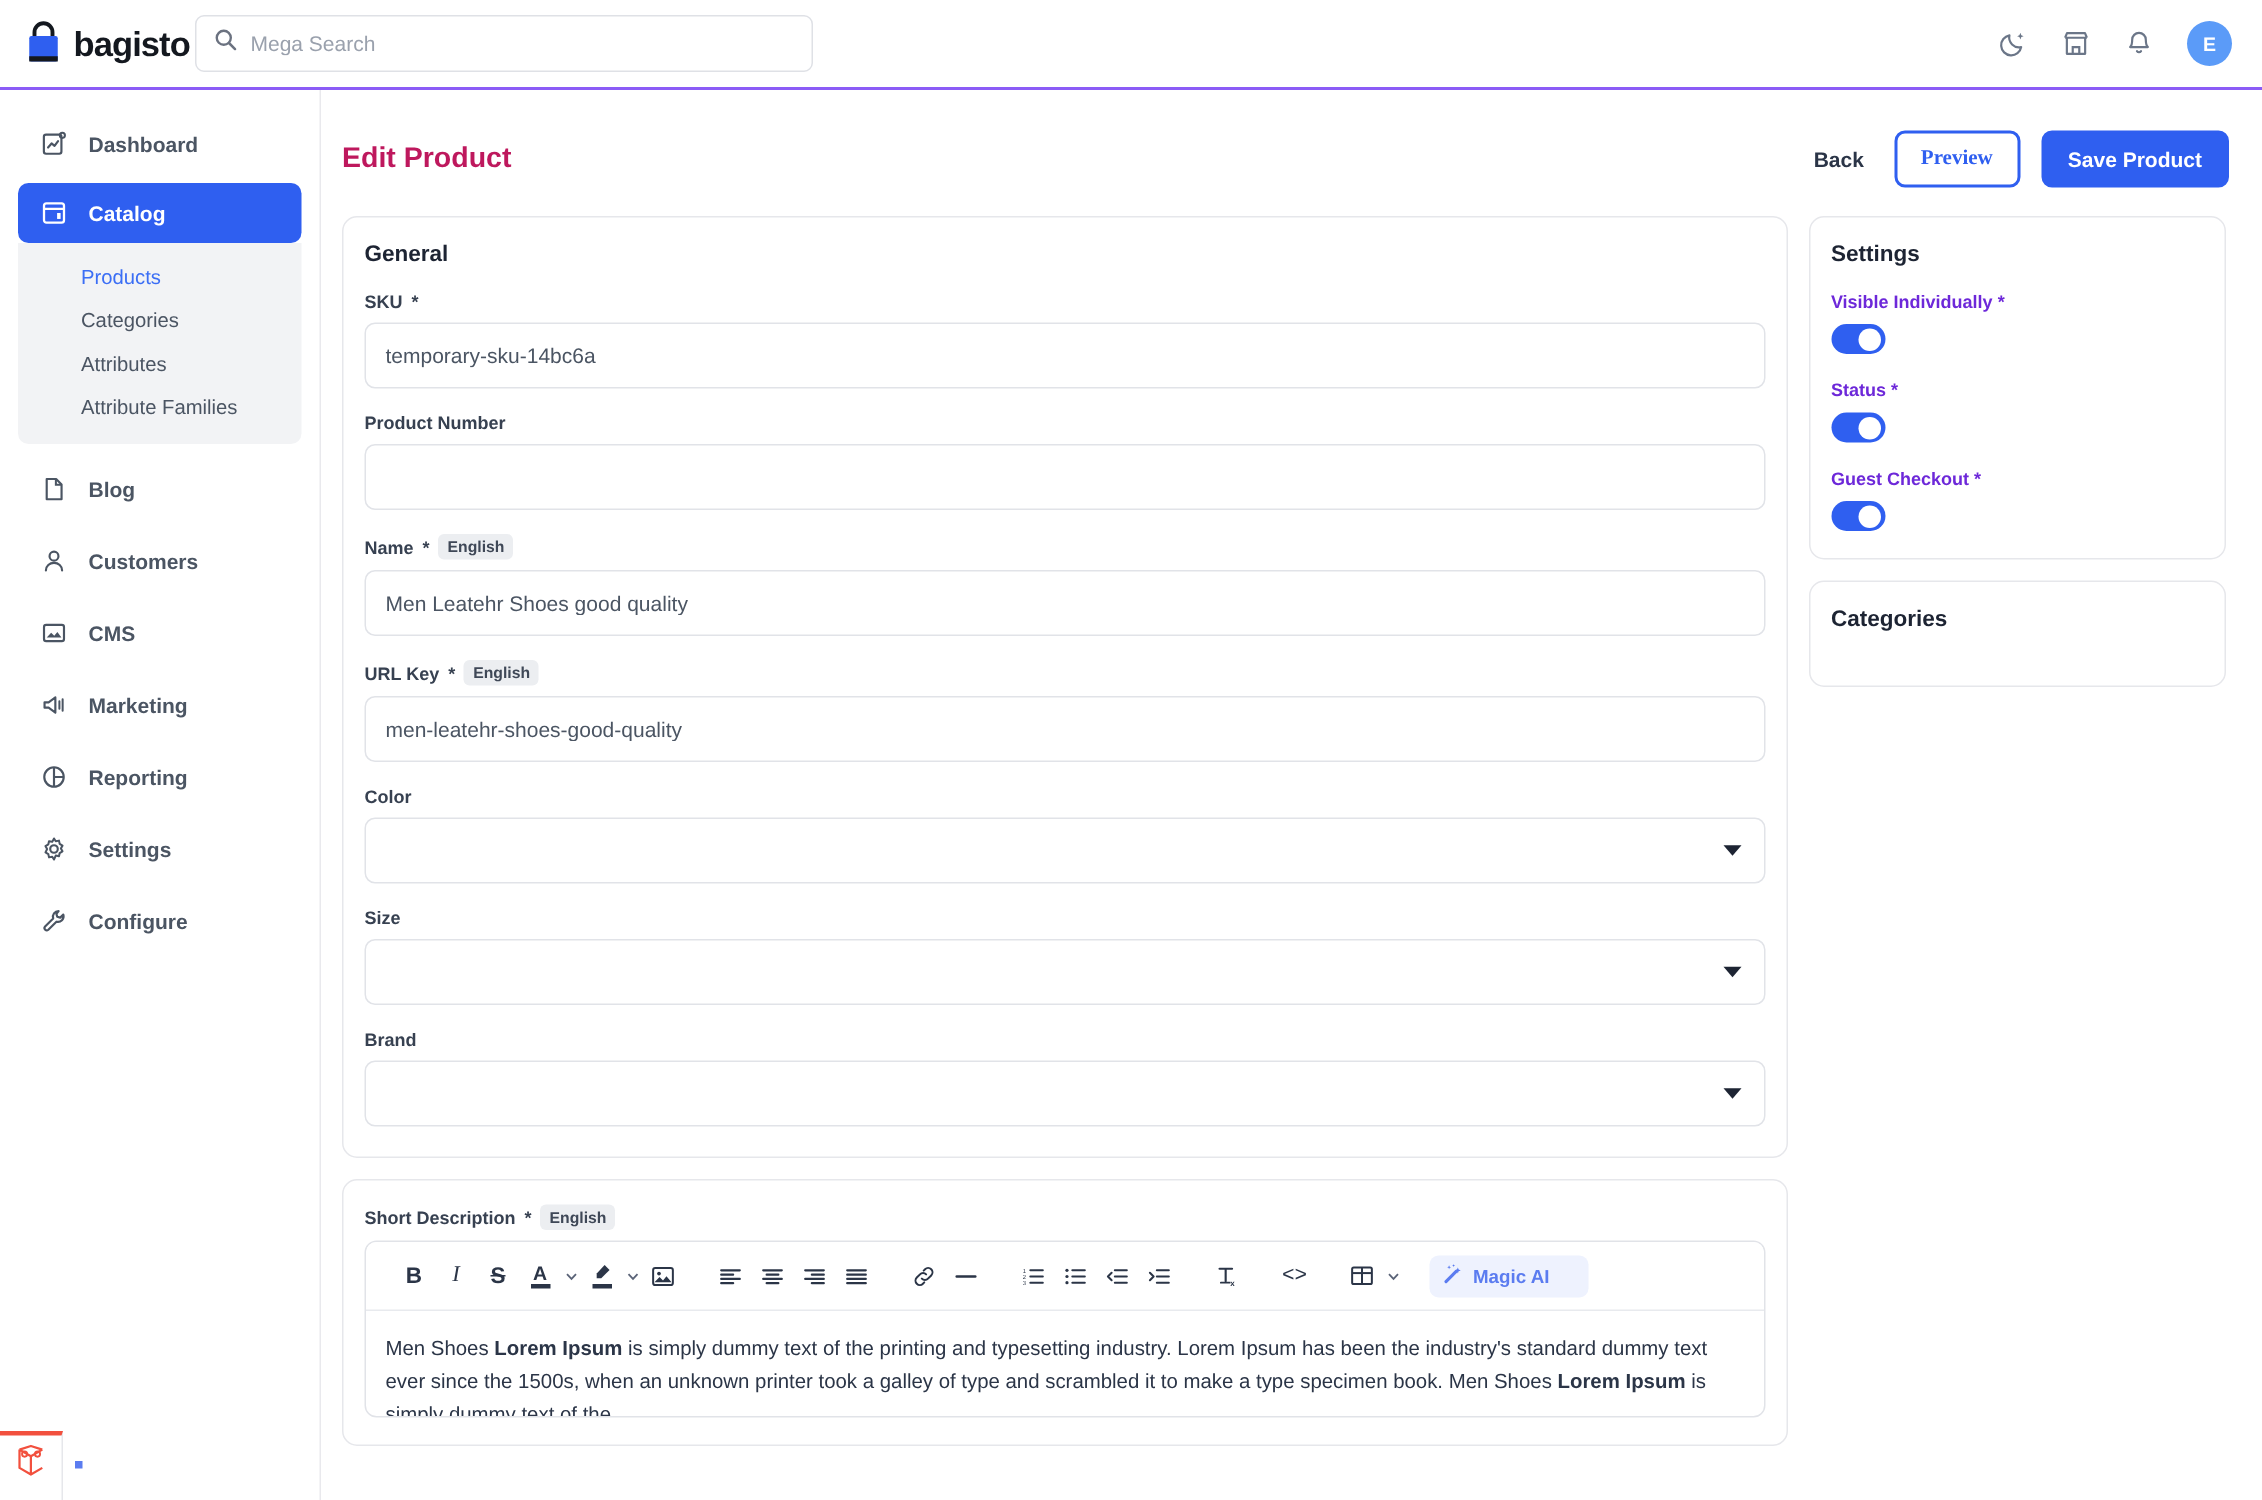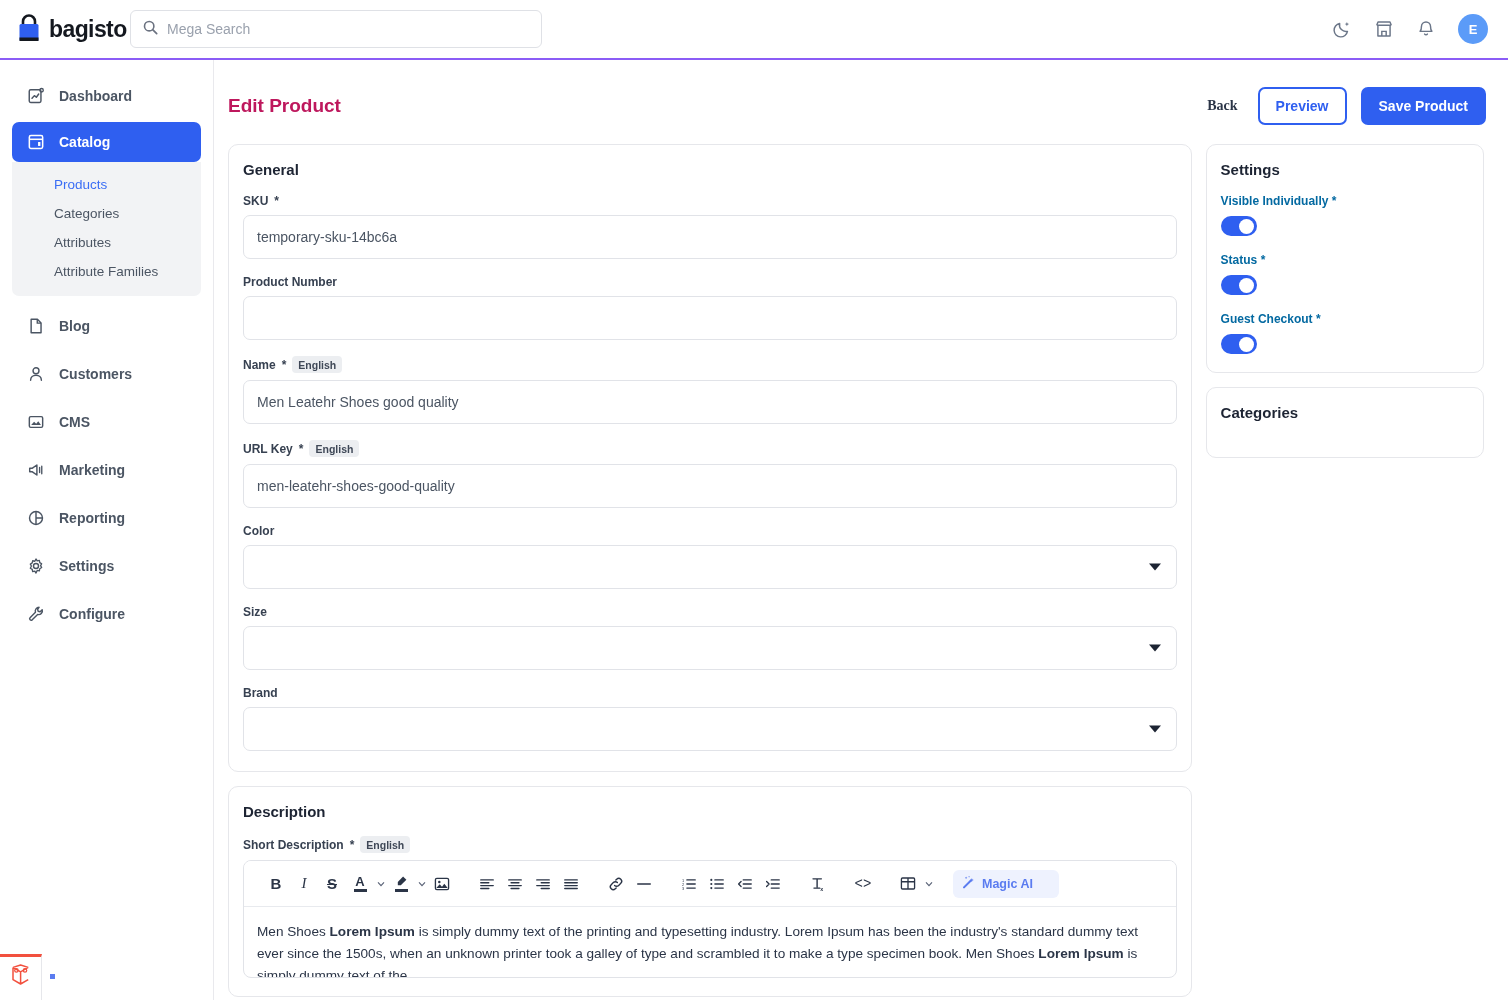--- a/index.html
+++ b/index.html
@@ -97,28 +97,28 @@
   .page-head {
     display: flex; align-items: center;
     padding: 22px 22px 0 14px;
     height: 70px;
   }
   .page-title { font-size: 19px; font-weight: 700; color: #be185d; }
   .head-actions { margin-left: auto; display: flex; align-items: center; gap: 14px; }
   .btn-plain {
     font-size: 14px; font-weight: 600; color: #2b3547;
     background: none; border: none; cursor: pointer;
-    font-family: Liberation Serif, serif;
+    font-family: Liberation Sans, sans-serif;
     padding: 8px 6px;
   }
   .btn-outline {
     font-size: 14px; font-weight: 700; color: #2f5ff0;
     background: #fff; border: 2px solid #2f5ff0; border-radius: 7px;
     padding: 9px 16px; cursor: pointer;
-    font-family: Liberation Sans, sans-serif;
+    font-family: Liberation Serif, serif;
   }
   .btn-primary {
     font-size: 14px; font-weight: 700; color: #fff;
     background: #2f5ff0; border: 2px solid #2f5ff0; border-radius: 7px;
     padding: 9px 16px; cursor: pointer;
     font-family: "Liberation Sans", sans-serif;
   }
 
   .content {
     display: flex; gap: 14px;
@@ -167,21 +167,21 @@
     border-left: 6px solid transparent;
     border-right: 6px solid transparent;
     border-top: 7px solid #1d2433;
     pointer-events: none;
   }
 
   
   .set-row { margin-bottom: 17px; }
   .set-row:last-child { margin-bottom: 2px; }
   .set-label {
-    font-size: 12px; font-weight: 700; color: #0369a1;
+    font-size: 12px; font-weight: 700; color: #6d28d9;
     margin-bottom: 8px;
   }
   .toggle {
     width: 36px; height: 20px; border-radius: 11px;
     background: #2f5ff0; position: relative; cursor: pointer;
   }
   .toggle .knob {
     position: absolute; top: 2.5px; right: 2.5px;
     width: 15px; height: 15px; border-radius: 50%;
     background: #fff;
@@ -462,21 +462,20 @@
             <span>Brand</span>
           </div>
           <div class="sel-wrap">
             <input class="inp" type="text" readonly="" value="" style="">
             <span class="sel-arrow"></span>
           </div>
         </div>
       </div>
 
       <div class="card">
-        <div class="card-title">Description</div>
 
         <div class="flabel">
           <span>Short Description</span>
           <span class="req">*</span>
           <span class="chip">English</span>
         </div>
 
         <div class="editor-box">
           <div class="toolbar">
 

